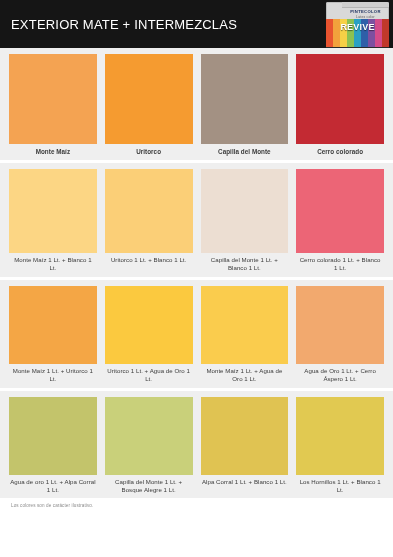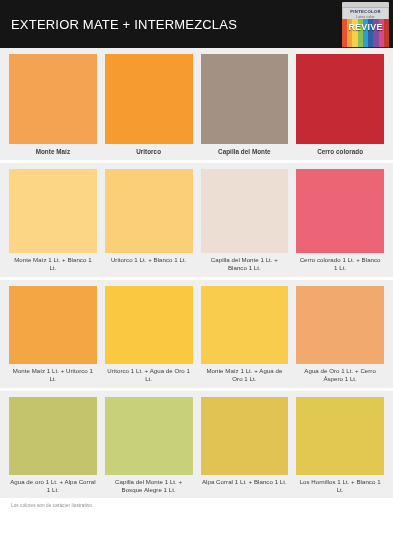--- a/index.html
+++ b/index.html
@@ -43,20 +43,21 @@
   .logo-can {
     position: absolute;
     right: 4px;
     top: 2px;
     width: 47px;
     height: 49px;
     background: #d9d9d9;
     border-radius: 2px 2px 3px 3px;
     overflow: hidden;
     box-shadow: 0 0 0 1px #bdbdbd inset;
+    padding-left: 16px;
   }
   .can-lid {
     height: 5px;
     background: #cfcfcf;
     border-bottom: 1px solid #b5b5b5;
   }
   .can-brand {
     text-align: center;
     font-size: 4.2px;
     letter-spacing: 0.3px;

